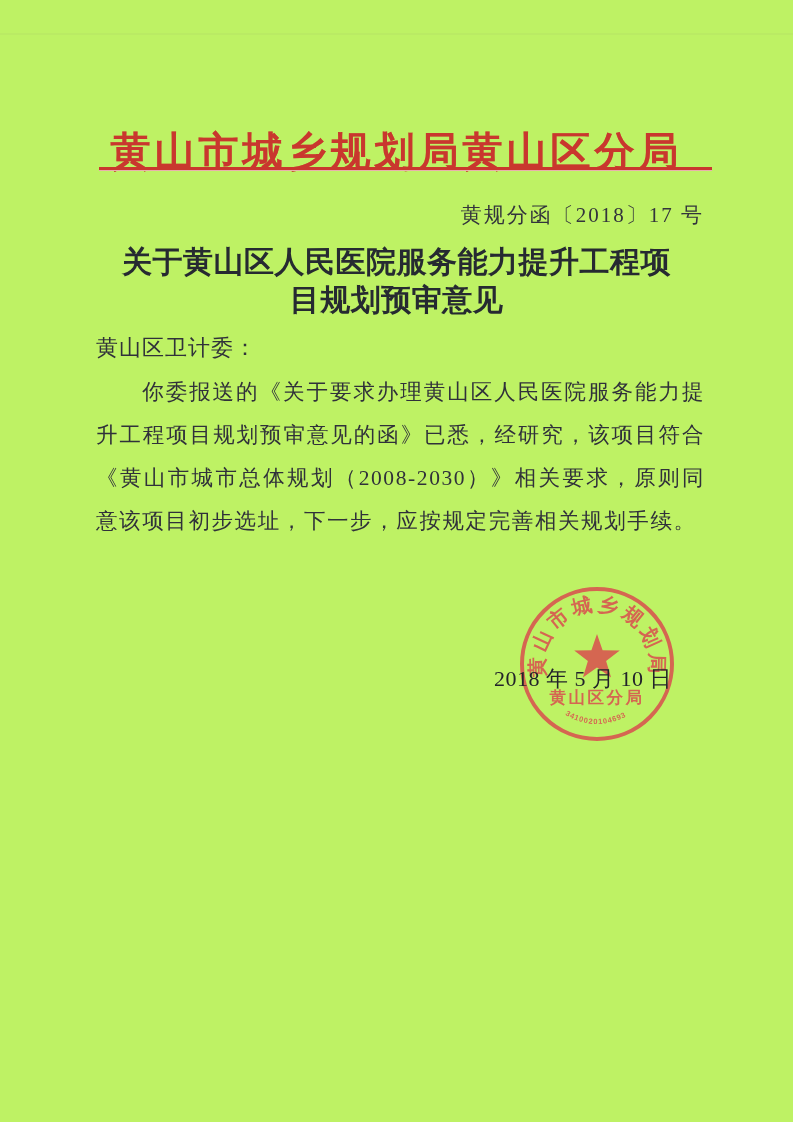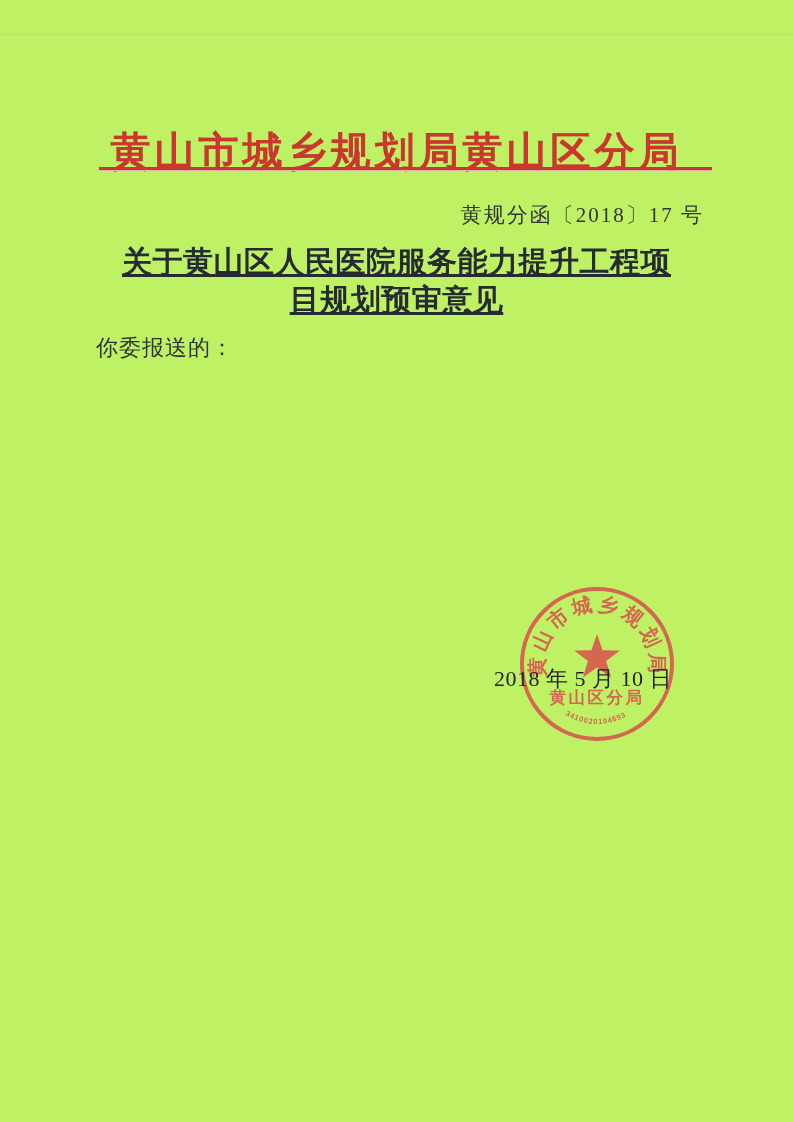--- a/index.html
+++ b/index.html
@@ -52,21 +52,20 @@
   .doc-title {
     position: absolute;
     top: 243px; left: 110px;
     width: 573px;
     text-align: center;
     font-size: 30px;
     line-height: 38px;
     font-weight: 700;
     color: #262a31;
     letter-spacing: 0.5px;
-    text-decoration: underline;
   }
   .addressee {
     position: absolute;
     top: 333px; left: 96px;
     font-size: 22px;
     color: #30313a;
     letter-spacing: 1px;
   }
   .body-text {
     position: absolute;
@@ -109,22 +108,23 @@
   <div class="scan-streak"></div>
 
   <div class="agency-header">黄山市城乡规划局黄山区分局</div>
 
   <div class="red-rule"></div>
 
   <div class="doc-number">黄规分函〔2018〕17 号</div>
 
   <h1 class="doc-title">关于黄山区人民医院服务能力提升工程项目规划预审意见</h1>
 
-  <div class="addressee">你委报送的：</div>
+  <div class="addressee">黄山区卫计委：</div>
 
+  <p class="body-text">你委报送的《关于要求办理黄山区人民医院服务能力提升工程项目规划预审意见的函》已悉，经研究，该项目符合《黄山市城市总体规划（2008-2030）》相关要求，原则同意该项目初步选址，下一步，应按规定完善相关规划手续。</p>
 
   <div class="doc-date">2018 年 5 月 10 日</div>
 
   <div class="seal">
     <svg viewBox="0 0 162 162" xmlns="http://www.w3.org/2000/svg">
       <defs>
         <path id="sealArcTop" d="M 29.8 93.7 A 53 53 0 1 1 132.2 93.7" fill="none"></path>
         <path id="sealArcBottom" d="M 44.9 127.9 A 60 60 0 0 0 117.1 127.9" fill="none"></path>
       </defs>
 

